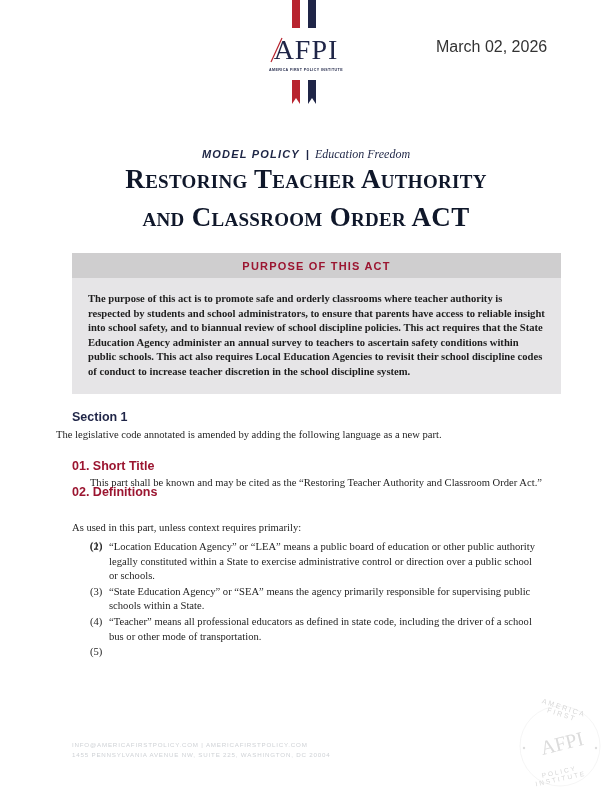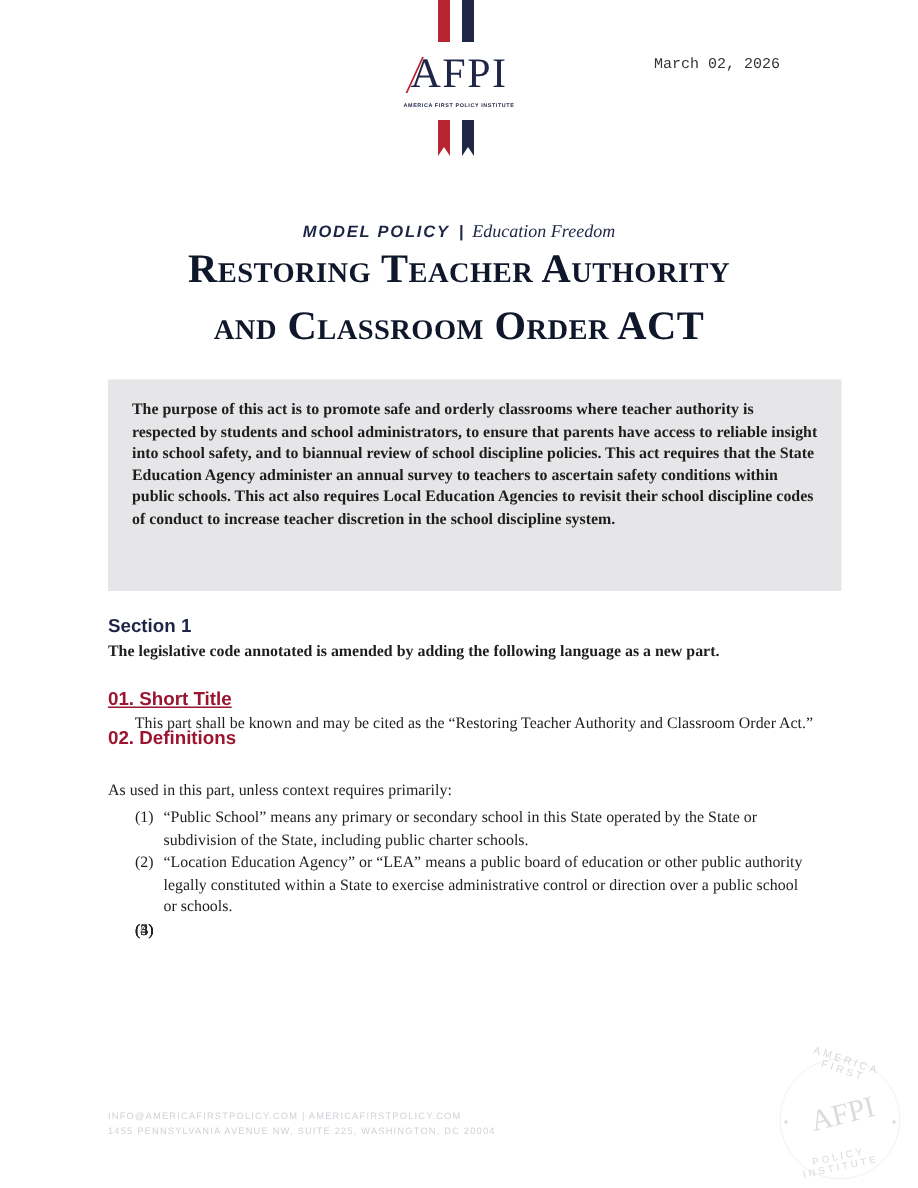--- a/index.html
+++ b/index.html
@@ -1,19 +1,19 @@
 <!DOCTYPE html>
 <html><head>
 <meta charset="utf-8">
 <style>
   html, body { margin:0; padding:0; }
   body { width:612px; height:792px; background:#ffffff; position:relative; overflow:hidden; font-family:"Liberation Serif", serif; color:#1e1e1e; }
   .abs { position:absolute; }
   .logo { left:262px; top:0; width:88px; height:105px; }
-  .date { left:436px; top:38px; font-family:Liberation Mono, monospace; font-size:10px; color:#333; }
+  .date { left:436px; top:38px; font-family:Liberation Sans, sans-serif; font-size:16px; color:#333; }
   .kicker { left:0; width:612px; top:147px; text-align:center; font-size:11px; color:#1d2545;font-style:italic; }
   .kicker .k1 { font-family:"Liberation Sans", sans-serif; font-weight:bold; letter-spacing:1.2px; }
   .kicker .sep { font-family:"Liberation Sans", sans-serif; font-weight:bold; margin:0 6px; }
   .kicker .k2 { font-family:"Liberation Serif", serif; font-size:12px; }
   .title { left:0; width:612px; text-align:center; font-family:"Liberation Serif", serif; font-weight:bold; color:#0f172a; font-variant:small-caps; letter-spacing:0.3px; }
   .t1 { top:164px; font-size:27px; }
   .t2 { top:202px; font-size:27px; }
   .purpose { left:72px; top:253px; width:489px; height:141px; background:#e6e5e7; }
   .purpose-head { height:25px; background:#cfcecf; text-align:center; line-height:26px; font-family:"Liberation Sans", sans-serif; font-weight:bold; color:#9b1530; font-size:11px; letter-spacing:1.2px; }
   .purpose-body { padding:14px 16px 0 16px; font-size:10.6px; line-height:14.6px; color:#1e1e1e;font-weight:bold; }
@@ -44,37 +44,38 @@
 <div class="abs date">March 02, 2026</div>
 
 <div class="abs kicker">
   <span class="k1">MODEL POLICY</span><span class="sep">|</span><span class="k2">Education Freedom</span>
 </div>
 
 <div class="abs title t1">Restoring Teacher Authority</div>
 <div class="abs title t2">and Classroom Order ACT</div>
 
 <div class="abs purpose">
+  <div class="purpose-head">PURPOSE OF THIS ACT</div>
   <div class="purpose-body">The purpose of this act is to promote safe and orderly classrooms where teacher authority is respected by students and school administrators, to ensure that parents have access to reliable insight into school safety, and to biannual review of school discipline policies. This act requires that the State Education Agency administer an annual survey to teachers to ascertain safety conditions within public schools. This act also requires Local Education Agencies to revisit their school discipline codes of conduct to increase teacher discretion in the school discipline system.</div>
 </div>
 
 <div class="abs sec-head" style="left:72px;top:410px;">Section 1</div>
-<div class="abs body-text" style="left:72px;top:428px;width:480px;font-weight:bold;">The legislative code annotated is amended by adding the following language as a new part.</div>
+<div class="abs body-text" style="left:56px;top:428px;width:480px;">The legislative code annotated is amended by adding the following language as a new part.</div>
 
-<div class="abs red-head" style="left:72px;top:459px;text-decoration:underline;">01.  Short Title</div>
+<div class="abs red-head" style="left:72px;top:459px;">01.  Short Title</div>
 <div class="abs body-text" style="left:72px;top:476px;width:470px;text-align:right;">This part shall be known and may be cited as the “Restoring Teacher Authority and Classroom Order Act.”</div>
 
 <div class="abs red-head" style="left:72px;top:485px;">02. Definitions</div>
 <div class="abs body-text" style="left:72px;top:521px;">As used in this part, unless context requires primarily:</div>
 
 <ol class="abs defs">
-  <li><span class="num">(1)</span><span>“Public School” means any primary or secondary school in this State operated by the State or subdivision of the State, including public charter schools.</span></li>
+  <li><span class="num">(1)</span></li>
   <li><span class="num">(2)</span><span>“Location Education Agency” or “LEA” means a public board of education or other public authority legally constituted within a State to exercise administrative control or direction over a public school or schools.</span></li>
-  <li><span class="num">(3)</span></li>
-  <li><span class="num">(4)</span></li>
+  <li><span class="num">(3)</span><span>“State Education Agency” or “SEA” means the agency primarily responsible for supervising public schools within a State.</span></li>
+  <li><span class="num">(4)</span><span>“Teacher” means all professional educators as defined in state code, including the driver of a school bus or other mode of transportation.</span></li>
   <li><span class="num">(5)</span></li>
 </ol>
 
 <div class="abs footer">
   <div>INFO@AMERICAFIRSTPOLICY.COM   |   AMERICAFIRSTPOLICY.COM</div>
   <div>1455 PENNSYLVANIA AVENUE NW, SUITE 225, WASHINGTON, DC 20004</div>
 </div>
 
 <div class="abs seal">
   <svg width="100" height="96" viewBox="0 0 100 96">

